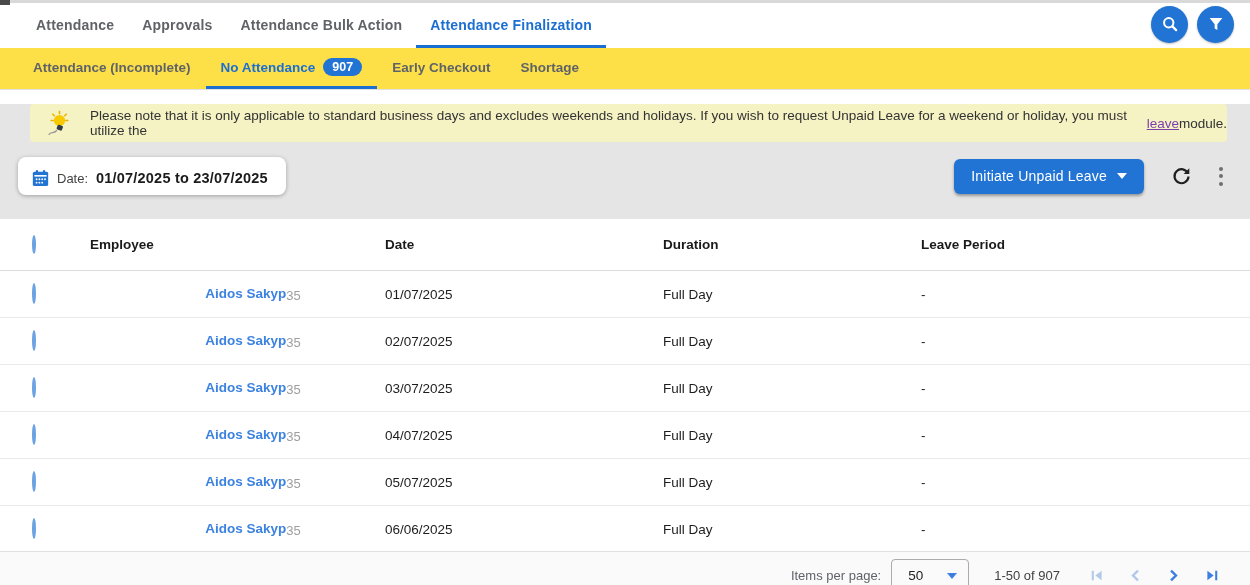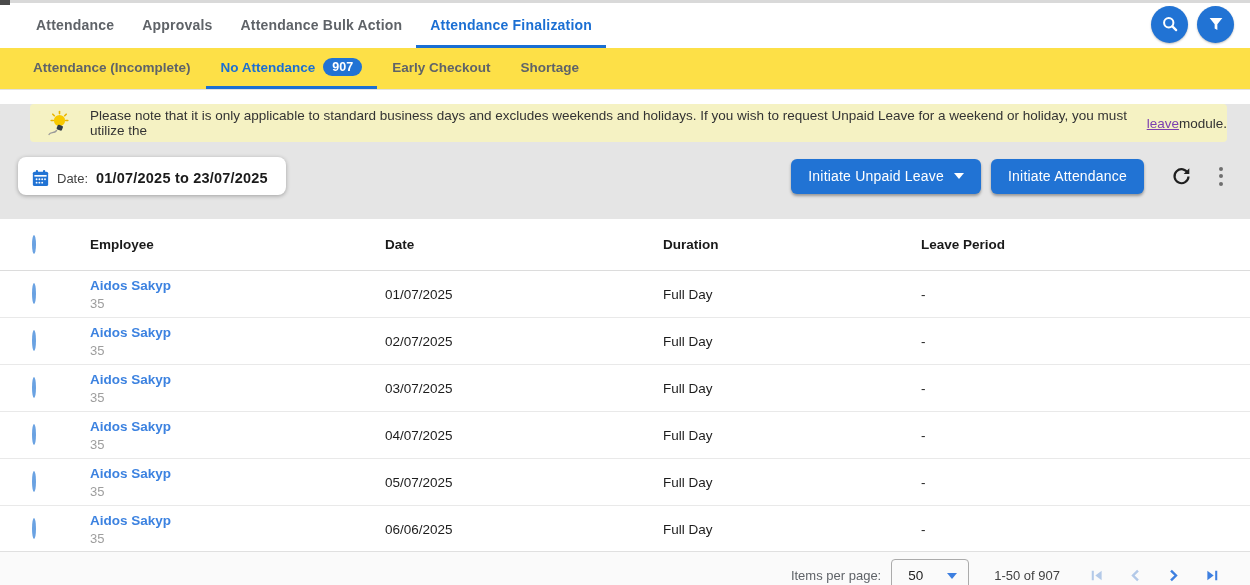--- a/index.html
+++ b/index.html
@@ -51,21 +51,21 @@
   .refresh-btn { background:none; border:none; margin:0 17px 0 24px; cursor:pointer; display:flex; padding:3px; }
   .kebab { display:flex; flex-direction:column; gap:3.5px; padding:5px 7px; cursor:pointer; background:none; border:none; }
   .kebab span { width:4px; height:4px; border-radius:50%; background:#6f6f6f; }
 
   
   .grid-cols { display:grid; grid-template-columns:90px 295px 278px 258px 1fr; align-items:center; }
   .thead { height:52px; border-bottom:1px solid #dcdcdc; font-size:13.5px; font-weight:700; color:#1a1a1a; background:#fff; }
   .radio { width:18px; height:18px; border:2px solid #6aa2e2; border-radius:50%; margin-left:32px; cursor:pointer; background:#fff; }
   .table-body { height:280px; overflow:hidden; background:#fff; }
   .trow { height:47px; border-bottom:1px solid #e9e9e9; }
-  .cell-emp { display:flex; flex-direction:column; justify-content:center; }
+  .cell-emp { display:flex; flex-direction:row; justify-content:center;margin-left:31px; }
   .emp-name { color:#3c82e0; font-weight:700; font-size:13.5px; line-height:16px; cursor:pointer; }
   .emp-id { color:#9e9e9e; font-size:13px; line-height:15px; margin-top:2px; }
   .cell-text { font-size:13.5px; color:#1d1d1d; }
 
   
   .footer { height:48px; background:#fafafa; border-top:1px solid #e0e0e0;
     display:flex; align-items:center; justify-content:flex-end; padding-right:28px;
     font-size:13px; color:#5f6368; }
   .pagesize { width:78px; height:34px; border:1px solid #ababab; border-radius:4px; background:#fafafa;
     display:flex; align-items:center; padding:0 11px 0 16px; margin-left:10px;
@@ -165,23 +165,20 @@
         </span>
         <span class="date-label">Date:</span>
         <span class="date-value">01/07/2025 to 23/07/2025</span>
       </div>
 
       <div class="controls-right">
         <button class="btn">
           <span>Initiate Unpaid Leave</span>
           <span class="caret-down-white"></span>
         </button>
-        <button class="btn">
-          <span>Initiate Attendance</span>
-        </button>
         <button class="refresh-btn">
           <span style="display:flex">
             <svg width="21" height="21" viewBox="0 0 24 24">
               <path d="M19.4 8.6 A8 8 0 1 0 20 12" fill="none" stroke="#1f1f1f" stroke-width="2.5"></path>
               <path d="M20.9 2.6 v6.4 h-6.4 z" fill="#1f1f1f"></path>
             </svg>
           </span>
         </button>
         <button class="kebab">
           <span></span>

